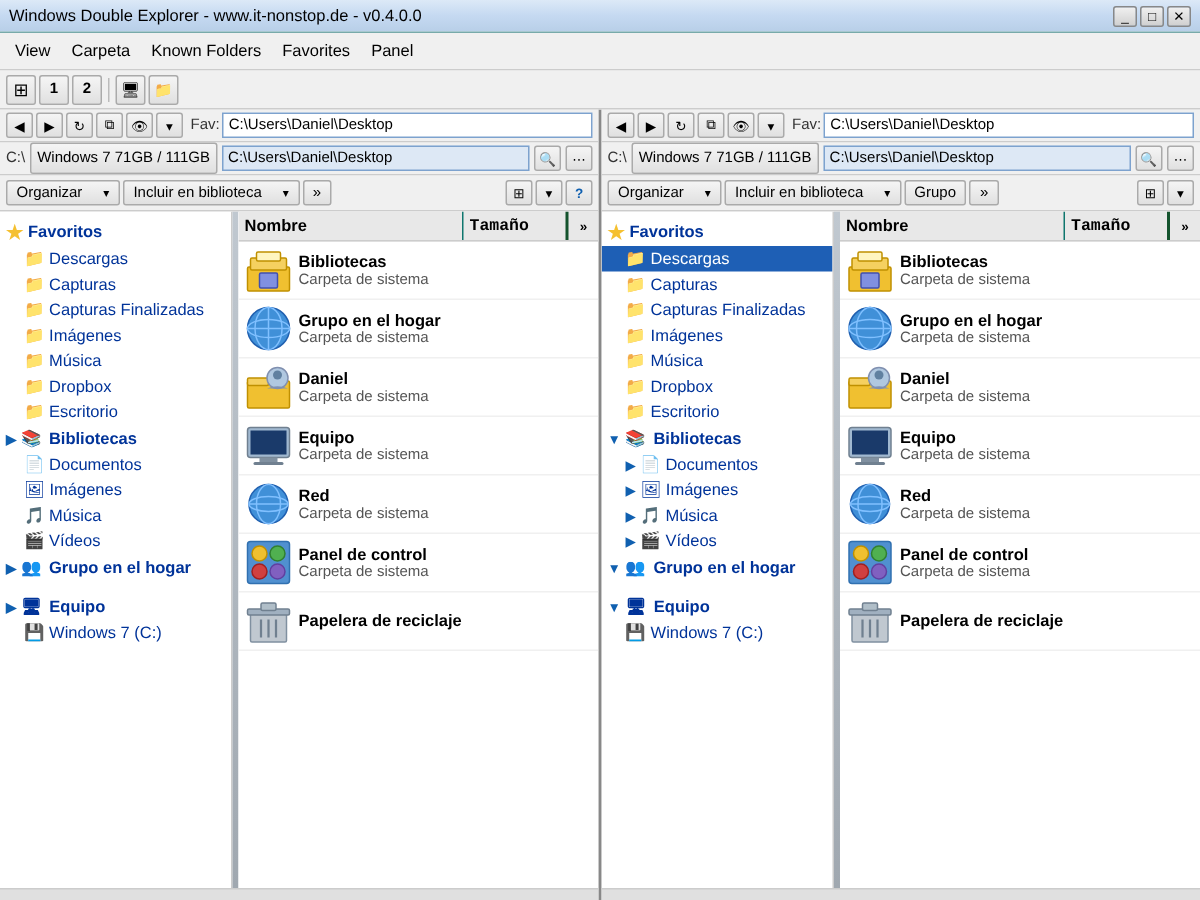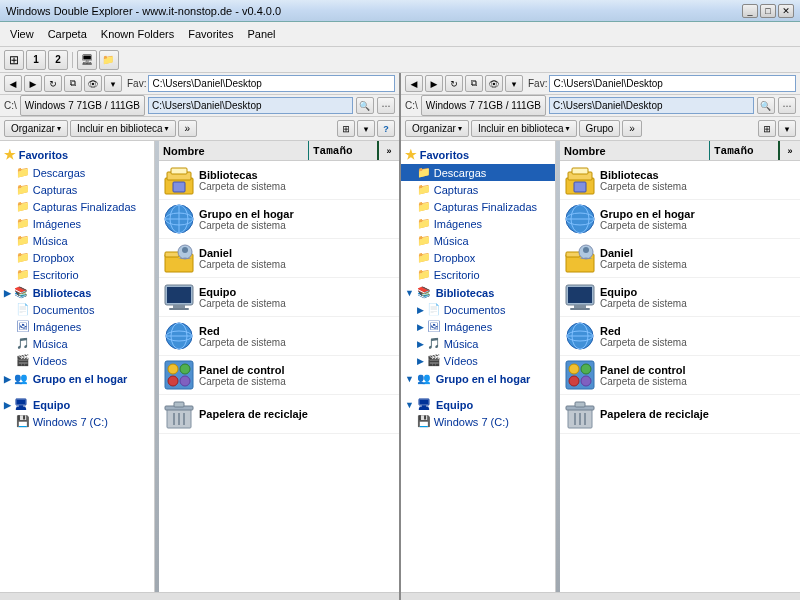--- a/index.html
+++ b/index.html
@@ -199,21 +199,21 @@
     }
     .action-btn {
       background: linear-gradient(to bottom, #f5f5f5, #e0e0e0);
       border: 1px solid #aaa;
       border-radius: 2px;
       padding: 2px 6px;
       font-size: 10px;
       cursor: pointer;
       display: flex;
       align-items: center;
-      gap: 2px;
+      gap: 14px;
     }
     .action-btn .arrow { font-size: 8px; }
 
     
     .pane-body {
       display: flex;
       flex: 1;
       overflow: hidden;
     }
 

